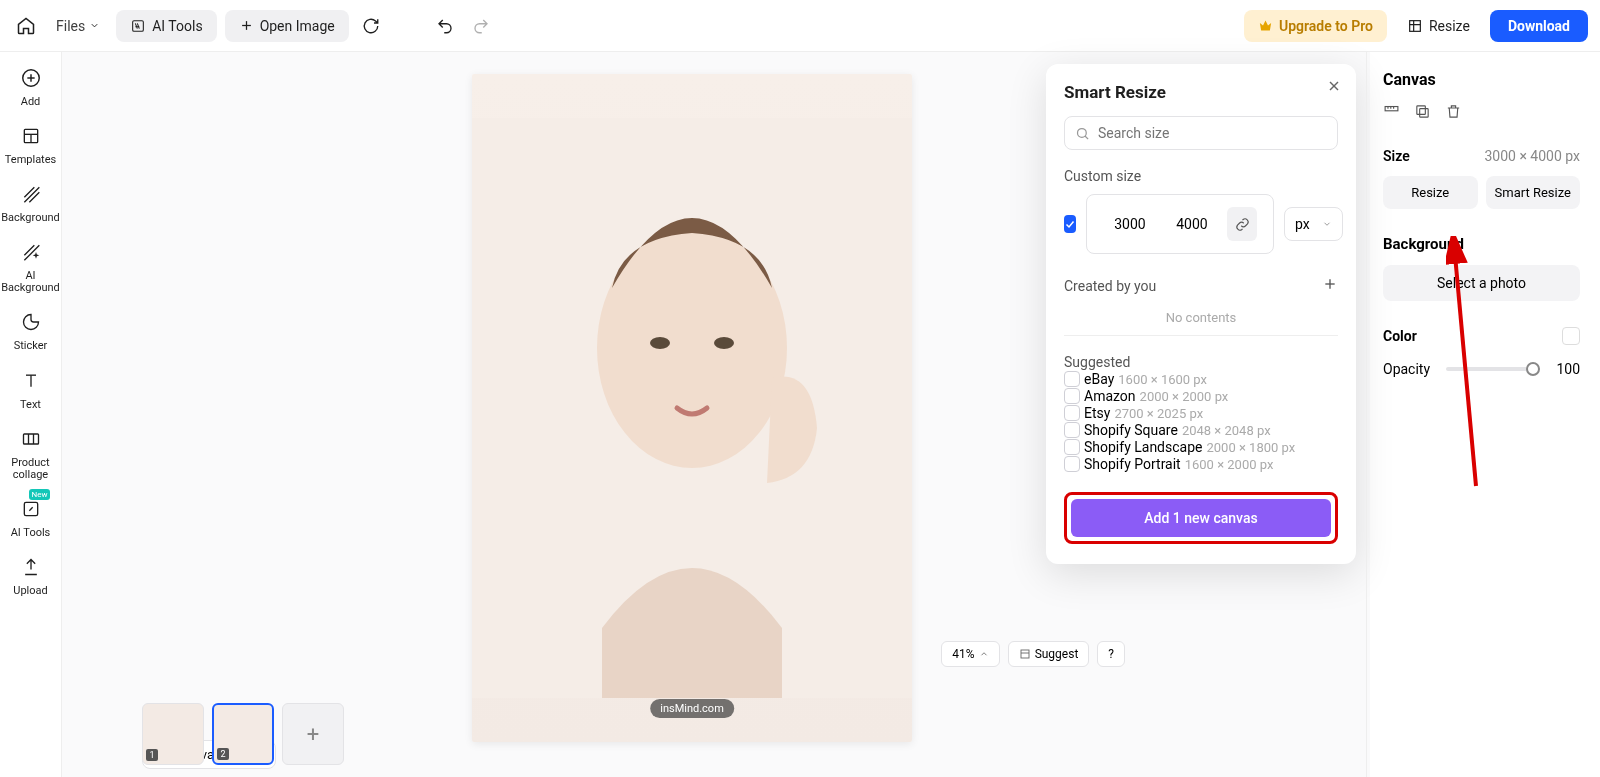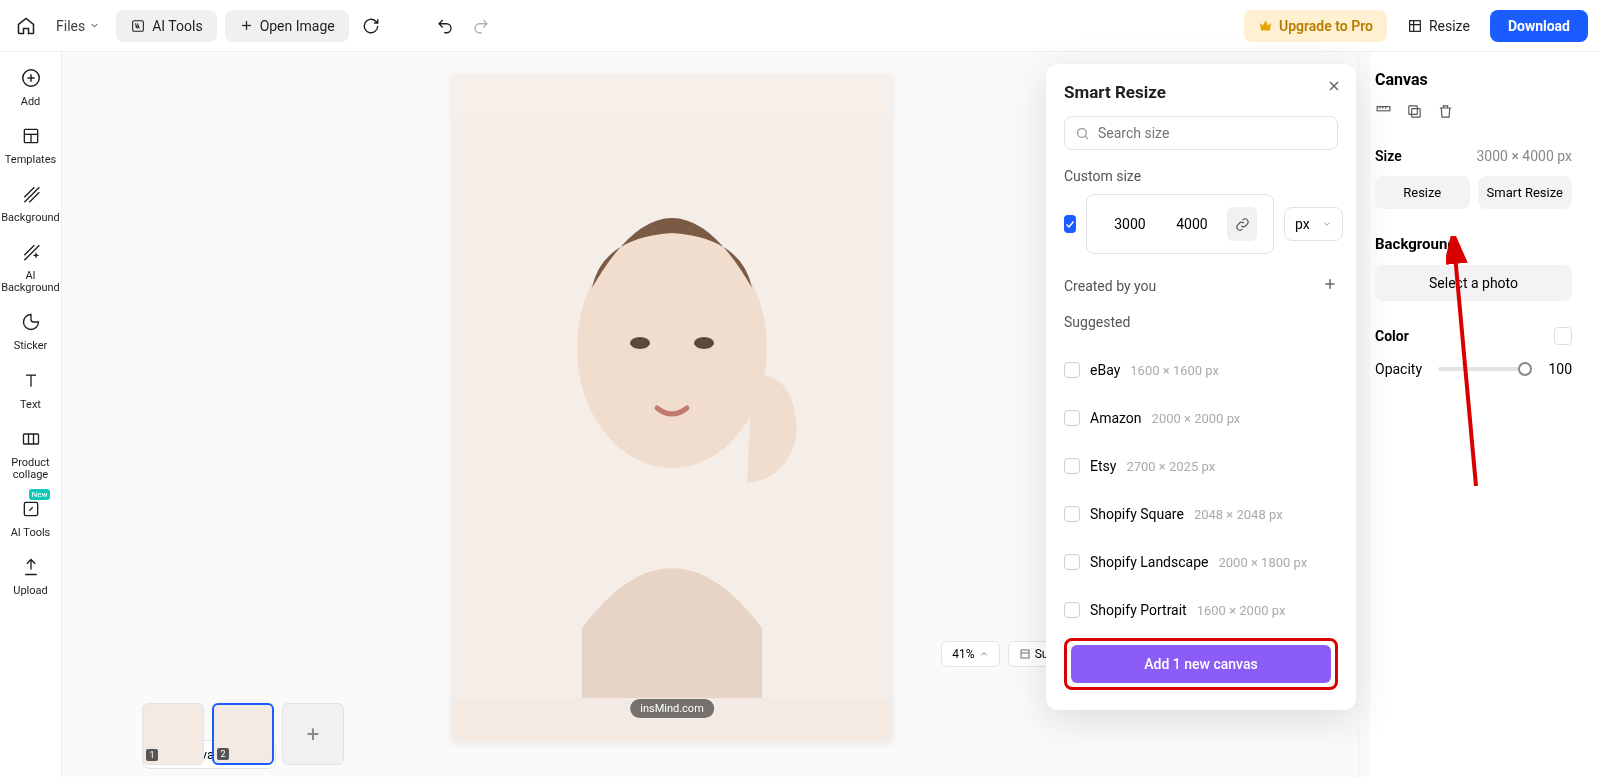--- a/index.html
+++ b/index.html
@@ -18,21 +18,21 @@
 
 
 .leftbar{position:absolute;left:0;top:52px;width:62px;bottom:0;border-right:1px solid #eee;display:flex;flex-direction:column;align-items:center;padding-top:12px;gap:14px}
 .lb-item{display:flex;flex-direction:column;align-items:center;gap:4px;cursor:pointer;width:58px;text-align:center}
 .lb-item .ic{width:28px;height:28px;display:flex;align-items:center;justify-content:center;color:#1f1f1f}
 .lb-item .lbl{font-size:11px;color:#1f1f1f;line-height:1.1}
 .lb-badge{position:absolute;font-size:8px;background:#14c7b8;color:#fff;padding:1px 3px;border-radius:3px;margin-left:18px;margin-top:-6px}
 
 
 .main{position:absolute;left:62px;top:52px;right:230px;bottom:0;background:#fafafb}
-.canvas-img{position:absolute;left:390px;top:22px;width:440px;height:668px;background:linear-gradient(180deg,#f7efe9,#f3eae4);border-radius:2px;box-shadow:0 2px 8px rgba(0,0,0,.08);overflow:hidden}
+.canvas-img{position:absolute;left:410px;top:22px;width:440px;height:668px;background:linear-gradient(180deg,#f7efe9,#f3eae4);border-radius:2px;box-shadow:0 2px 8px rgba(0,0,0,.08);overflow:hidden}
 .watermark{position:absolute;left:50%;transform:translateX(-50%);bottom:24px;background:rgba(60,60,60,.7);color:#fff;font-size:11px;padding:3px 10px;border-radius:10px}
 
 
 .bottom{position:absolute;left:80px;bottom:8px;display:flex;align-items:center;gap:10px}
 .canvas-sel{display:flex;align-items:center;gap:8px;background:#fff;border:1px solid #e3e3e6;border-radius:8px;padding:6px 12px;font-size:13px;cursor:pointer}
 .thumbs{position:absolute;left:80px;bottom:48px}
 .thumblist{display:flex;gap:8px;margin-top:24px}
 .thumb{width:62px;height:62px;border-radius:6px;background:#f3eae4;position:relative;cursor:pointer;border:1px solid #e3e3e6}
 .thumb.sel{border:2px solid #1a5cff}
 .thumb .num{position:absolute;left:3px;bottom:3px;background:#555;color:#fff;font-size:9px;width:12px;height:12px;display:flex;align-items:center;justify-content:center;border-radius:2px}
@@ -50,28 +50,28 @@
 .search-wrap input{border:none;outline:none;font-size:14px;flex:1;background:transparent}
 .sec-lbl{font-size:14px;color:#555;margin-top:18px}
 .cs-row{display:flex;align-items:center;gap:10px;margin-top:10px}
 .cb{width:18px;height:18px;background:#1a5cff;border-radius:4px;display:flex;align-items:center;justify-content:center;color:#fff;cursor:pointer}
 .dim{border:1px solid #e3e3e6;border-radius:8px;display:flex;align-items:center;padding:12px}
 .dim input{border:none;outline:none;width:62px;text-align:center;font-size:14px;padding:8px 0}
 .linkbtn{background:#f1f1f3;width:30px;height:34px;display:flex;align-items:center;justify-content:center;border-radius:6px;cursor:pointer;color:#555;margin:0 4px}
 .unit{border:1px solid #e3e3e6;border-radius:8px;padding:8px 10px;font-size:14px;display:flex;gap:12px;cursor:pointer;align-items:center}
 .row-head{display:flex;justify-content:space-between;align-items:center;margin-top:22px}
 .no-contents{text-align:center;color:#aaa;font-size:13px;margin:14px 0 0;padding-bottom:10px;border-bottom:1px solid #eee}
-.sg-item{display:flex;align-items:center;gap:10px;margin-top:32px;font-size:14px;cursor:pointer}
+.sg-item{display:flex;align-items:center;gap:4px;margin-top:1px;font-size:14px;cursor:pointer}
 .sg-item .ck{width:16px;height:16px;border:1.5px solid #cfcfd6;border-radius:4px}
 .sg-item .dim-lbl{color:#aaa;font-size:13px}
 .add-canv-wrap{margin-top:20px;border:3px solid #d90000;border-radius:8px;padding:4px}
 .add-canv{width:100%;background:#8b5cf6;color:#fff;border:none;padding:11px;border-radius:6px;font-size:14px;font-weight:500;cursor:pointer}
 
 
-.rbar{position:absolute;right:12px;top:52px;width:230px;bottom:0;border-left:1px solid #eee;padding:18px 16px}
+.rbar{position:absolute;right:4px;top:52px;width:230px;bottom:0;border-left:1px solid #eee;padding:18px 16px}
 .rbar h3{font-size:16px;font-weight:700;margin-bottom:14px}
 .rbar-icons{display:flex;gap:14px;color:#555;margin-bottom:24px}
 .rbar-icons span{cursor:pointer}
 .size-row{display:flex;justify-content:space-between;font-size:14px;margin-bottom:12px}
 .size-row .val{color:#888}
 .rbtn-row{display:flex;gap:8px;margin-bottom:26px}
 .rbtn{flex:1;background:#f3f3f5;border:none;padding:9px 4px;border-radius:8px;font-size:13px;cursor:pointer}
 .select-photo{width:100%;background:#f3f3f5;border:none;padding:10px;border-radius:8px;font-size:14px;cursor:pointer;margin-bottom:26px}
 .prop-row{display:flex;justify-content:space-between;align-items:center;font-size:14px;margin-bottom:16px}
 .swatch{width:18px;height:18px;border:1px solid #ddd;border-radius:4px}
@@ -326,20 +326,21 @@
         </svg>
       </div>
   </div>
   <div class="row-head">
     <div class="sec-lbl" style="margin:0">Created by you</div>
     <div style="cursor:pointer;color:#555"><svg width="16" height="16" viewBox="0 0 24 24" fill="none" stroke="#555" stroke-width="2">
           <line x1="12" y1="5" x2="12" y2="19"></line>
           <line x1="5" y1="12" x2="19" y2="12"></line>
         </svg></div>
   </div>
+  <div class="no-contents">No contents</div>
   <div class="sec-lbl">Suggested</div>
   <div id="sg-list">
       <div class="sg-item">
         <div class="ck"></div>
         <span>eBay</span>
         <span class="dim-lbl">1600 × 1600 px</span>
       </div>
       <div class="sg-item">
         <div class="ck"></div>
         <span>Amazon</span>

